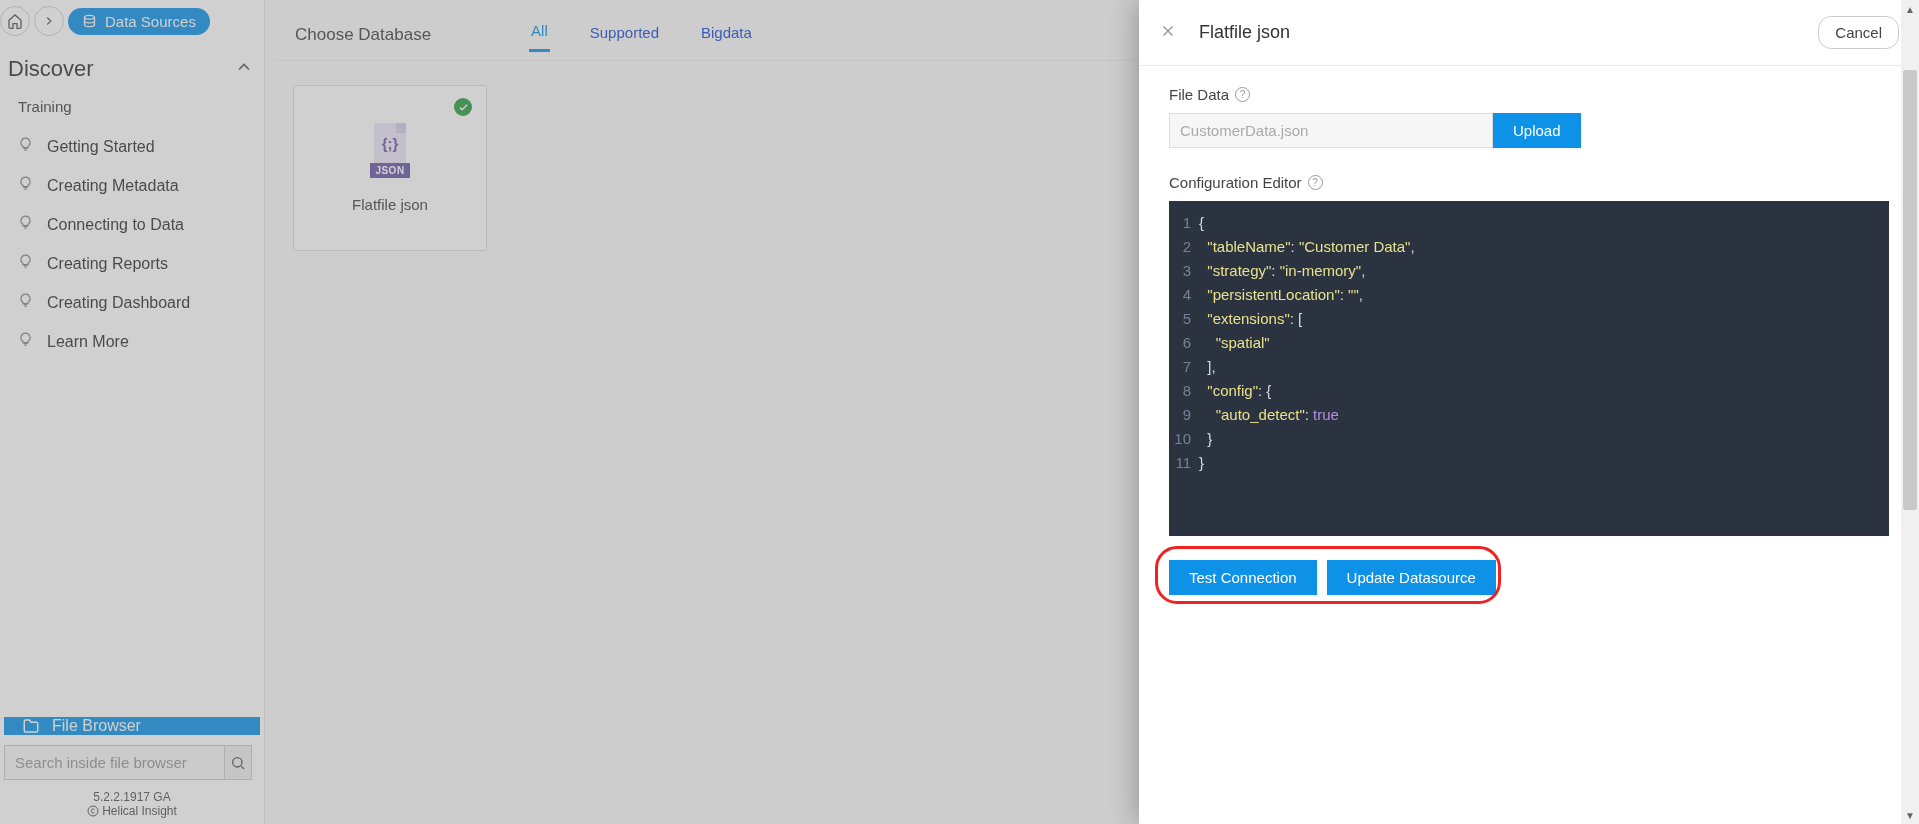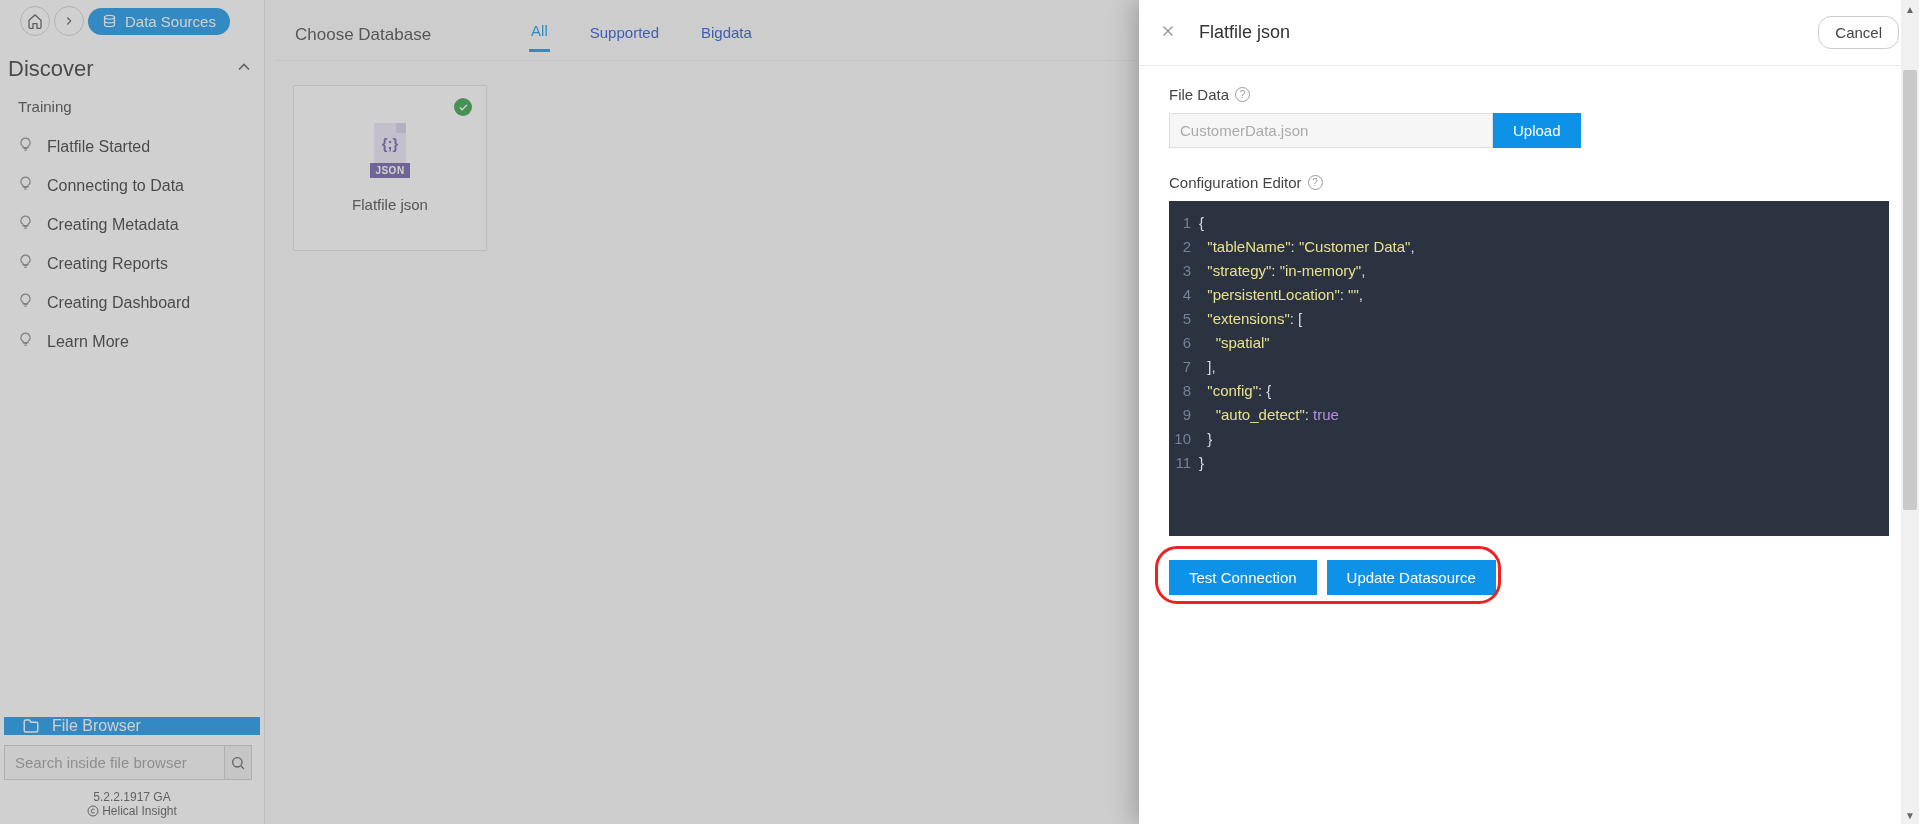--- a/index.html
+++ b/index.html
@@ -2,21 +2,21 @@
 <html><head>
 <meta charset="utf-8">
 <style>
 * { margin: 0; padding: 0; box-sizing: border-box; font-family: 'Segoe UI', Arial, sans-serif; }
 body { width: 1919px; height: 824px; overflow: hidden; position: relative; background: #f5f5f5; }
 
 .app-container { display: flex; width: 100%; height: 100%; position: relative; }
 
 .sidebar { width: 265px; background: #fff; border-right: 1px solid #e0e0e0; display: flex; flex-direction: column; }
 
-.breadcrumb { display: flex; align-items: center; padding: 6px 20px; gap: 4px; }
+.breadcrumb { display: flex; align-items: center; padding: 6px 0; gap: 4px; }
 .crumb-btn { width: 30px; height: 30px; border-radius: 50%; border: 1px solid #d0d0d0; background: #fff; display: flex; align-items: center; justify-content: center; cursor: pointer; color: #555; }
 .crumb-pill { background: #0e92e8; color: #fff; border-radius: 16px; padding: 5px 14px; display: flex; align-items: center; gap: 8px; font-size: 15px; }
 .crumb-pill svg { flex-shrink: 0; }
 
 .discover-header { display: flex; justify-content: space-between; align-items: center; padding: 14px 10px 8px 8px; }
 .discover-header h2 { font-size: 22px; font-weight: 400; color: #333; }
 .chev-up { cursor: pointer; color: #555; }
 
 .training-label { padding: 8px 18px 12px 18px; font-size: 15px; color: #444; }
 
@@ -123,33 +123,33 @@
     </div>
 
     <div class="training-label">Training</div>
 
     <ul class="nav-list">
 
     <li>
           <span class="bulb"><svg width="15" height="15" viewBox="0 0 24 24" fill="none" stroke="currentColor" stroke-width="2">
               <path d="M9 18h6M10 21h4M12 2a7 7 0 0 0-4 12.9V17h8v-2.1A7 7 0 0 0 12 2z"></path>
             </svg></span>
-          <span>Flatfile Started</span>
+          <span>Getting Started</span>
+        </li>
+        <li>
+          <span class="bulb"><svg width="15" height="15" viewBox="0 0 24 24" fill="none" stroke="currentColor" stroke-width="2">
+              <path d="M9 18h6M10 21h4M12 2a7 7 0 0 0-4 12.9V17h8v-2.1A7 7 0 0 0 12 2z"></path>
+            </svg></span>
+          <span>Creating Metadata</span>
         </li>
         <li>
           <span class="bulb"><svg width="15" height="15" viewBox="0 0 24 24" fill="none" stroke="currentColor" stroke-width="2">
               <path d="M9 18h6M10 21h4M12 2a7 7 0 0 0-4 12.9V17h8v-2.1A7 7 0 0 0 12 2z"></path>
             </svg></span>
           <span>Connecting to Data</span>
-        </li>
-        <li>
-          <span class="bulb"><svg width="15" height="15" viewBox="0 0 24 24" fill="none" stroke="currentColor" stroke-width="2">
-              <path d="M9 18h6M10 21h4M12 2a7 7 0 0 0-4 12.9V17h8v-2.1A7 7 0 0 0 12 2z"></path>
-            </svg></span>
-          <span>Creating Metadata</span>
         </li>
         <li>
           <span class="bulb"><svg width="15" height="15" viewBox="0 0 24 24" fill="none" stroke="currentColor" stroke-width="2">
               <path d="M9 18h6M10 21h4M12 2a7 7 0 0 0-4 12.9V17h8v-2.1A7 7 0 0 0 12 2z"></path>
             </svg></span>
           <span>Creating Reports</span>
         </li>
         <li>
           <span class="bulb"><svg width="15" height="15" viewBox="0 0 24 24" fill="none" stroke="currentColor" stroke-width="2">
               <path d="M9 18h6M10 21h4M12 2a7 7 0 0 0-4 12.9V17h8v-2.1A7 7 0 0 0 12 2z"></path>

